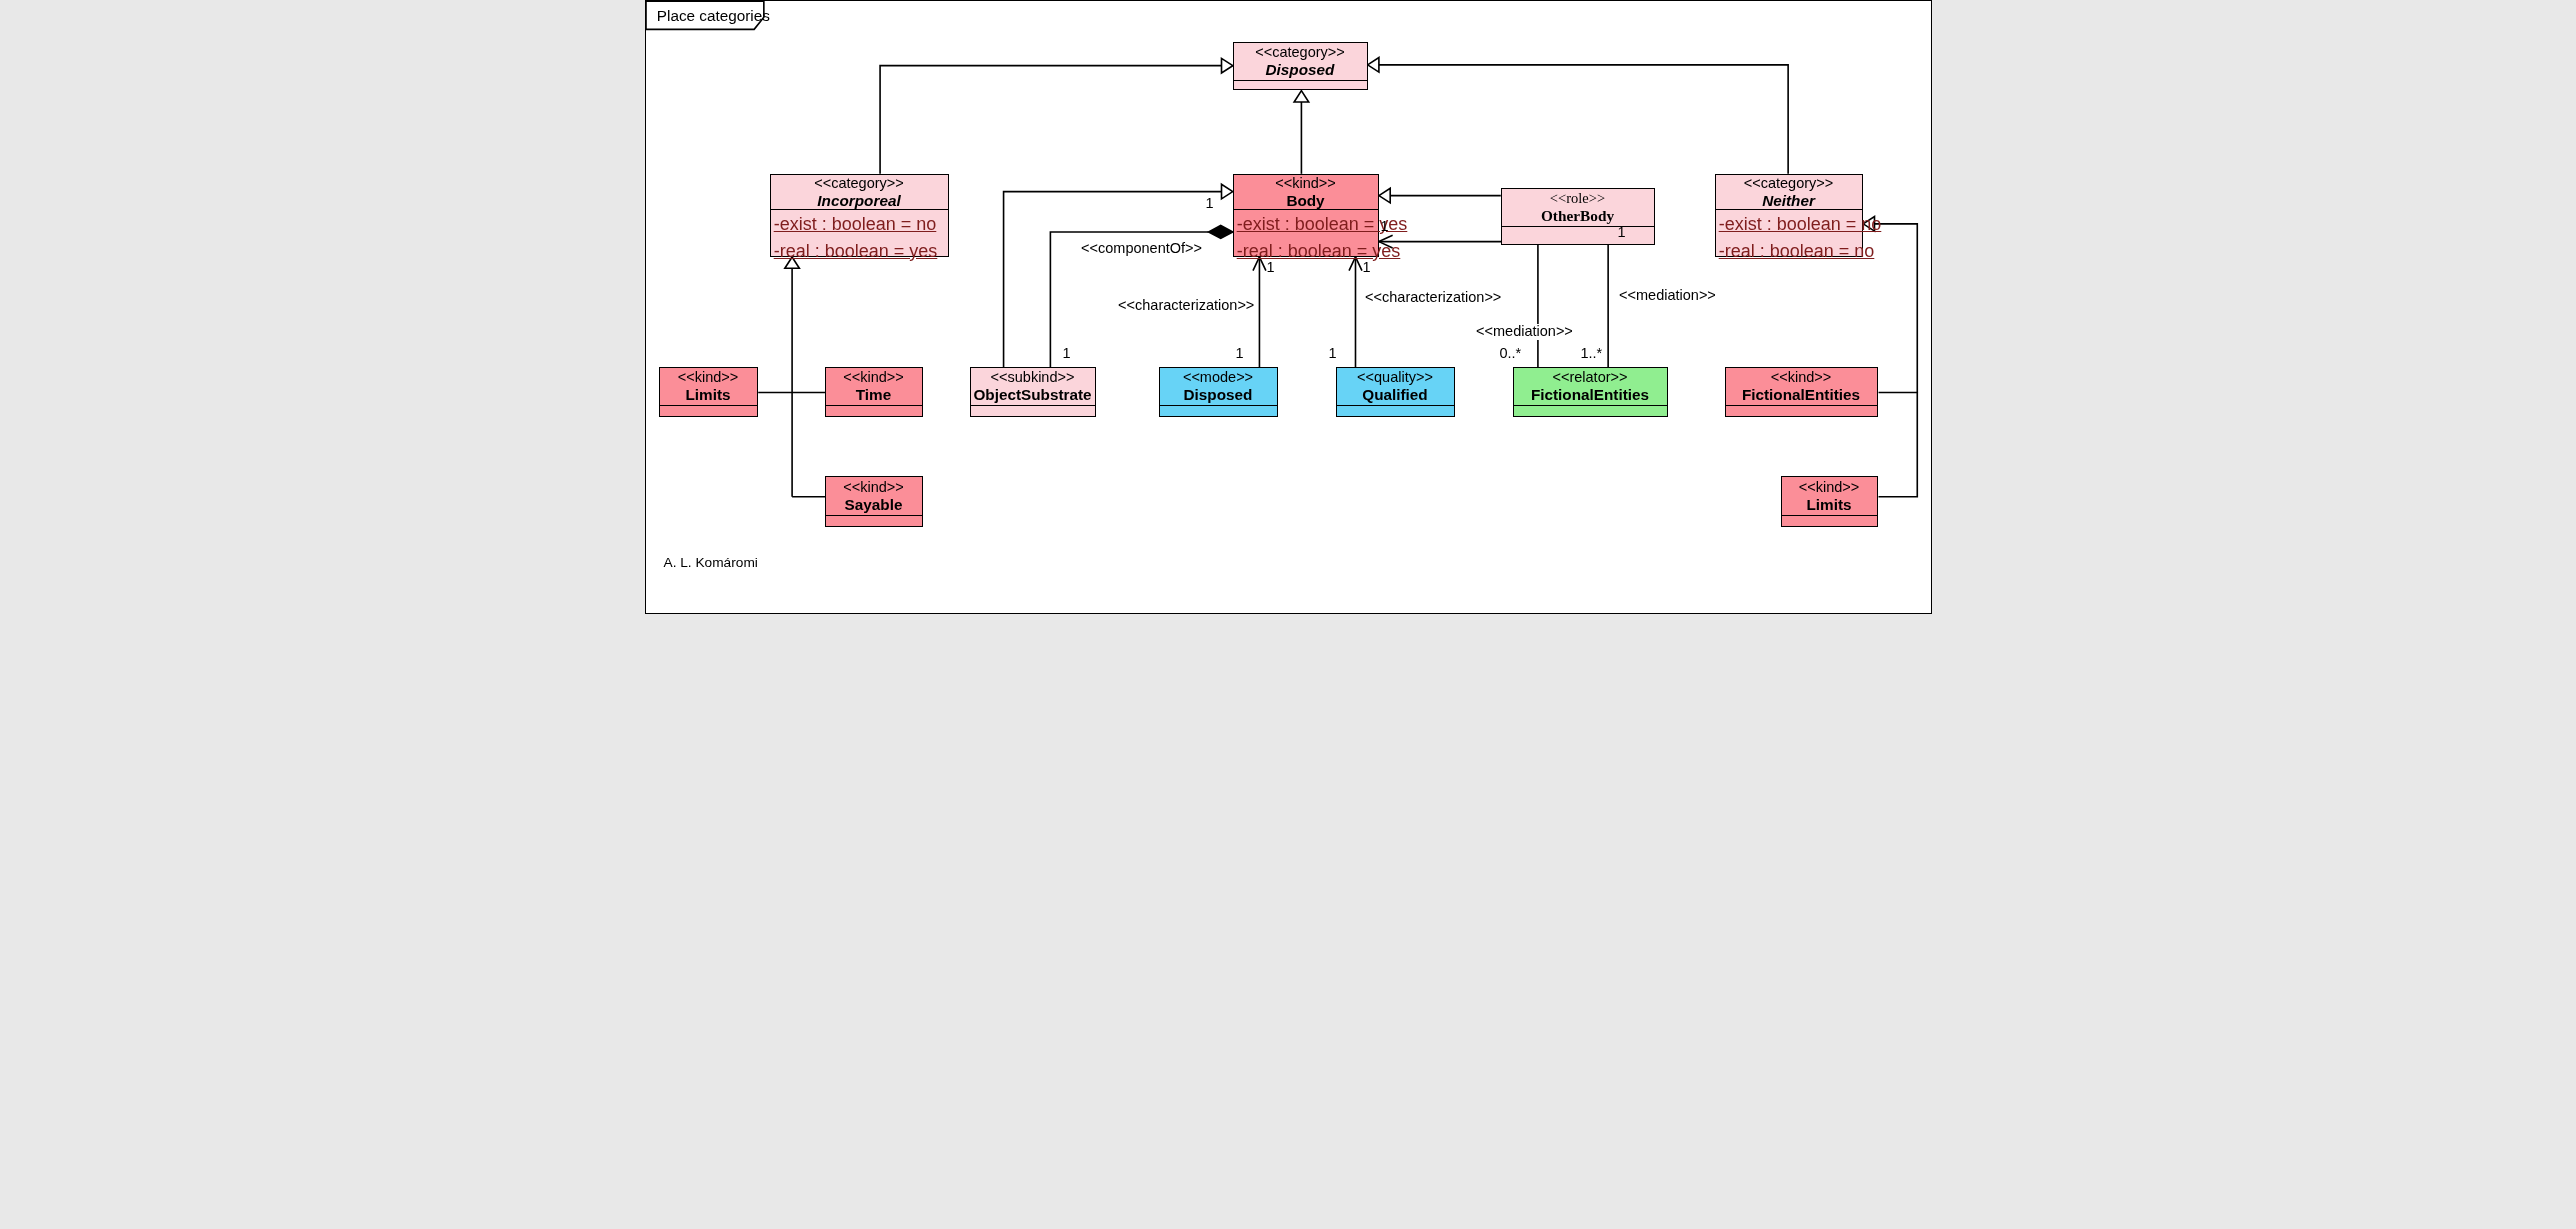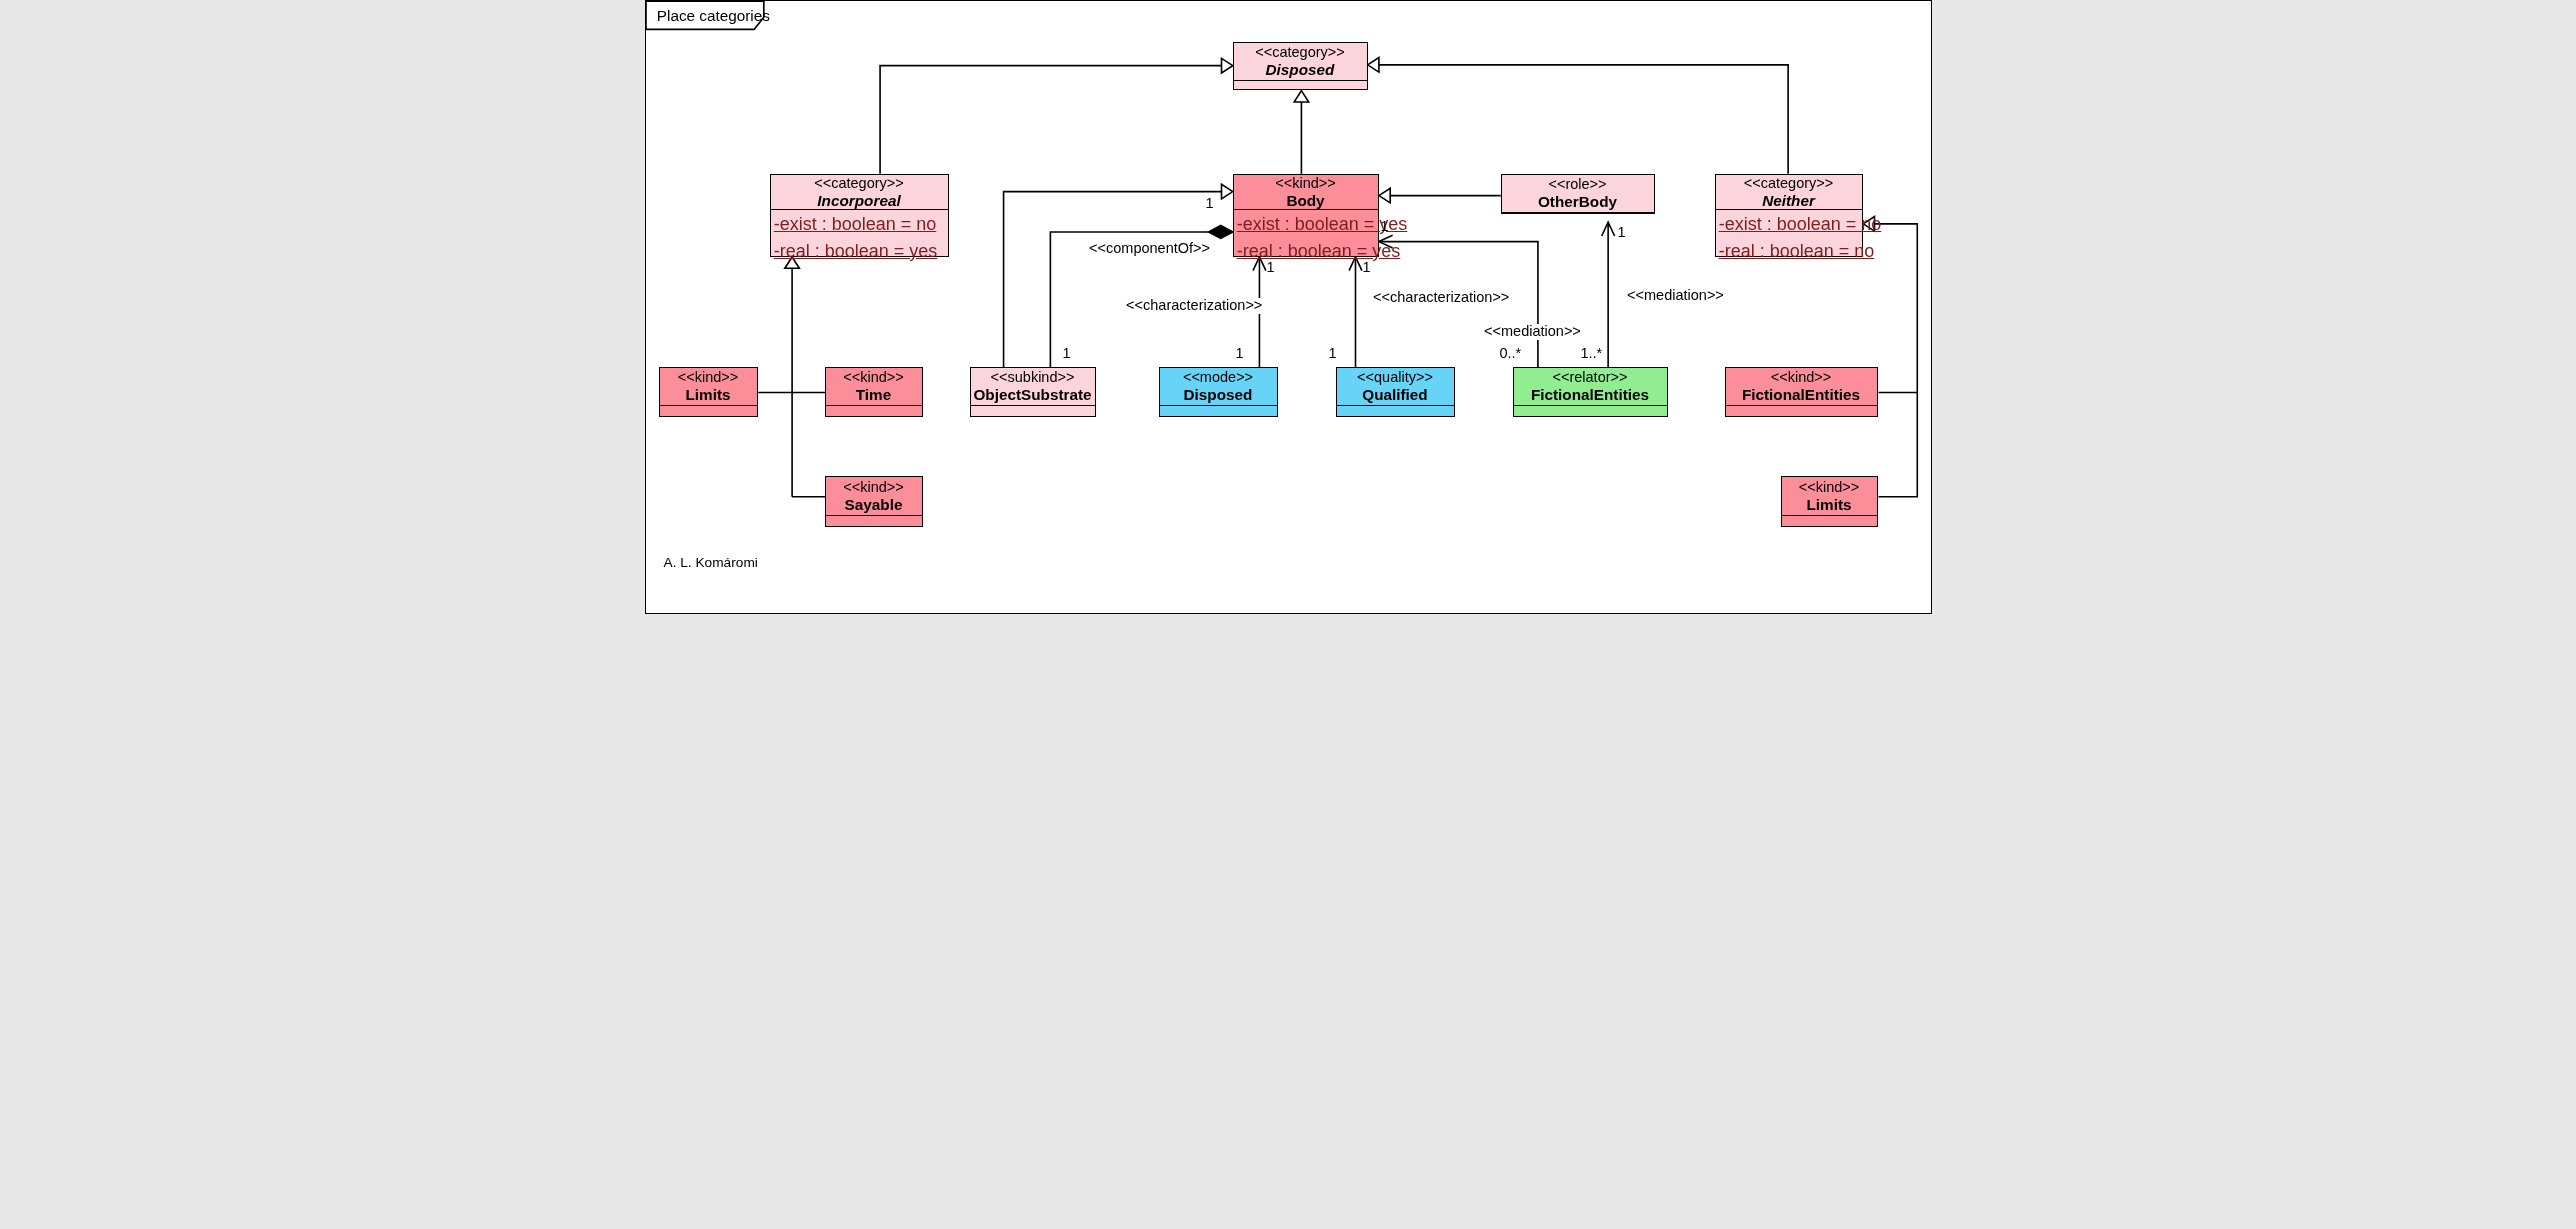--- a/index.html
+++ b/index.html
@@ -13,21 +13,21 @@
   .c-green{background:#90EE90;}
 
   .compartment{box-sizing:border-box;}
   .title{display:flex;flex-direction:column;align-items:center;justify-content:center;line-height:1.15;}
   .stereo{font-size:14.5px;color:#000;white-space:nowrap;}
   .cname{font-size:15.3px;font-weight:bold;color:#000;white-space:nowrap;}
   .cname.it{font-style:italic;}
   .attrs{border-top:1.6px solid #000;flex:1;}
   .attr{font-size:18px;color:#7f1d1d;text-decoration:underline;padding:1.6px 0 0.8px 3.2px;white-space:nowrap;line-height:1.35;}
 
-  .lbl{position:absolute;font-size:14.5px;color:#000;background:#fff;white-space:nowrap;line-height:1.1;padding:0 1.6px;margin-left:8px;}
+  .lbl{position:absolute;font-size:14.5px;color:#000;background:#fff;white-space:nowrap;line-height:1.1;padding:0 1.6px;}
   .mult{position:absolute;font-size:14.5px;color:#000;background:transparent;white-space:nowrap;line-height:1.1;}
 
   #tab-label{position:absolute;left:11.3px;top:5.6px;font-size:15.3px;color:#000;}
   #author{position:absolute;left:18px;top:554px;font-size:13.7px;color:#000;}
 </style>
 </head>
 <body>
 
 <div id="canvas">
 
@@ -124,21 +124,21 @@
     <div class="compartment title" style="height:37px;">
       <div class="stereo">&lt;&lt;kind&gt;&gt;</div>
       <div class="cname">Body</div>
     </div>
     <div class="compartment attrs">
       <div class="attr">-exist : boolean = yes</div>
       <div class="attr">-real : boolean = yes</div>
     </div>
   </div>
 
-  <div class="uml-class c-pink" style="left:855px;top:173px;width:154px;height:40px;">
+  <div class="uml-class c-pink" style="left:855px;top:187px;width:154px;height:57px;font-family:Liberation Serif, serif;">
     <div class="compartment title" style="height:37px;">
       <div class="stereo">&lt;&lt;role&gt;&gt;</div>
       <div class="cname">OtherBody</div>
     </div>
     <div class="compartment attrs"></div>
   </div>
 
   <div class="uml-class c-pink" style="left:1069px;top:173px;width:148px;height:83px;">
     <div class="compartment title" style="height:37px;">
       <div class="stereo">&lt;&lt;category&gt;&gt;</div>

